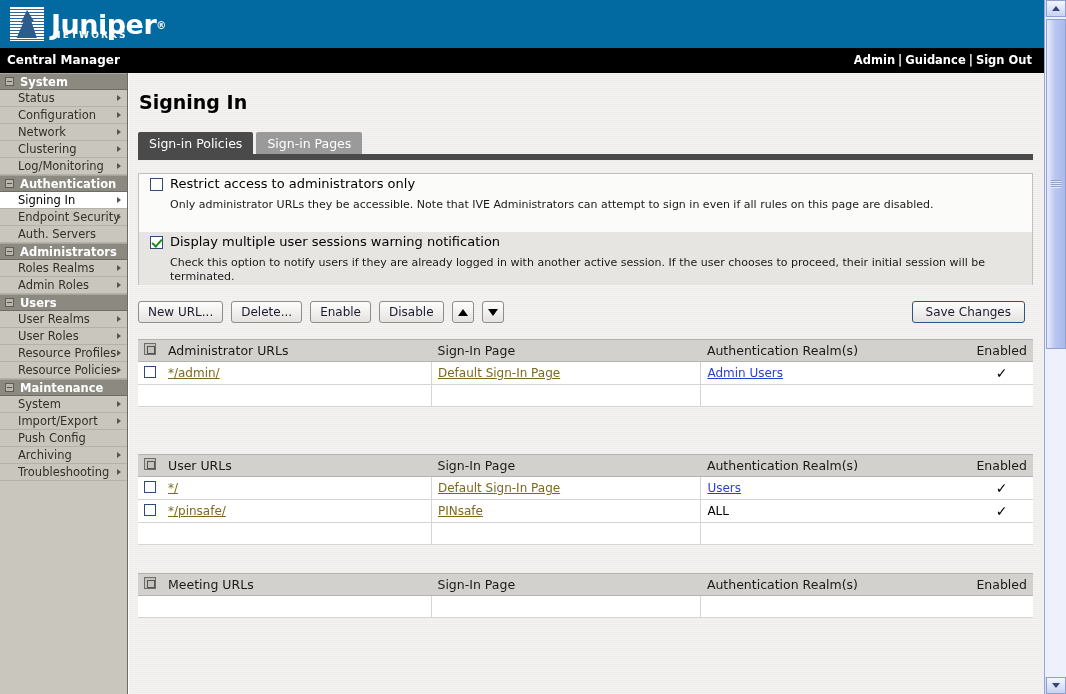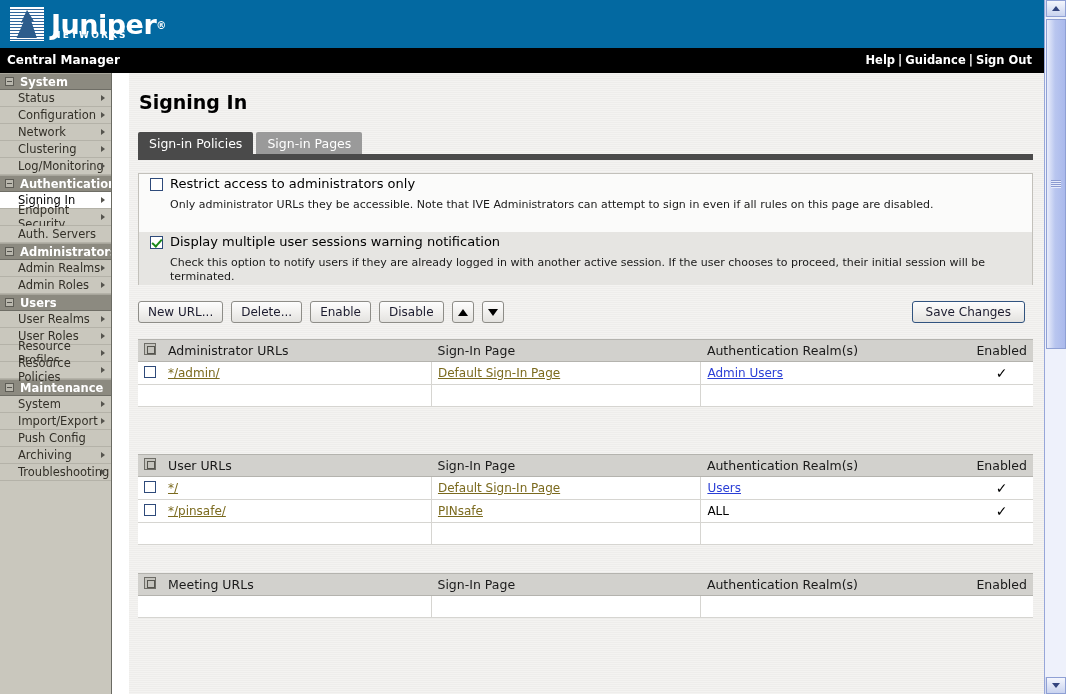--- a/index.html
+++ b/index.html
@@ -89,21 +89,21 @@
     white-space: nowrap;
   }
   .subbar .links a {
     color: #ffffff; text-decoration: none;
   }
   .subbar .links .sep { color: #ffffff; padding: 0 3px; }
 
   
   .sidebar {
     position: absolute; left: 0; top: 73px;
-    width: 112px; height: 621px;
+    width: 128px; height: 621px;
     background: #c9c7bd;
     border-right: 1px solid #6a6a62;
     overflow: hidden;
   }
   .nav-group {
     height: 17px;
     background: #8c8a80;
     border-top: 1px solid #a8a69c;
     border-bottom: 1px solid #6f6e66;
     display: flex; align-items: center;
@@ -379,21 +379,21 @@
       <div class="logo-text">
         <span class="jn">Juniper</span><span class="reg">®</span>
         <span class="nw">NETWORKS</span>
       </div>
     </div>
   </div>
 
   <div class="subbar">
     <div class="cm-title">Central Manager</div>
     <div class="links">
-      <a href="#">Help</a><span class="sep">|</span><a href="#">Guidance</a><span class="sep">|</span><a href="#">Sign Out</a>
+      <a href="#">Admin</a><span class="sep">|</span><a href="#">Guidance</a><span class="sep">|</span><a href="#">Sign Out</a>
     </div>
   </div>
 
   <div class="sidebar" id="sidebar">
       <div class="nav-group">
         <span class="gicon"></span>
         <span>System</span>
       </div>
       <div class="nav-item">
         <span>Status</span>
@@ -428,21 +428,21 @@
         <span class="arrow"></span>
       </div>
       <div class="nav-item">
         <span>Auth. Servers</span>
       </div>
       <div class="nav-group">
         <span class="gicon"></span>
         <span>Administrators</span>
       </div>
       <div class="nav-item">
-        <span>Admin Realms</span>
+        <span>Roles Realms</span>
         <span class="arrow"></span>
       </div>
       <div class="nav-item">
         <span>Admin Roles</span>
         <span class="arrow"></span>
       </div>
       <div class="nav-group">
         <span class="gicon"></span>
         <span>Users</span>
       </div>

